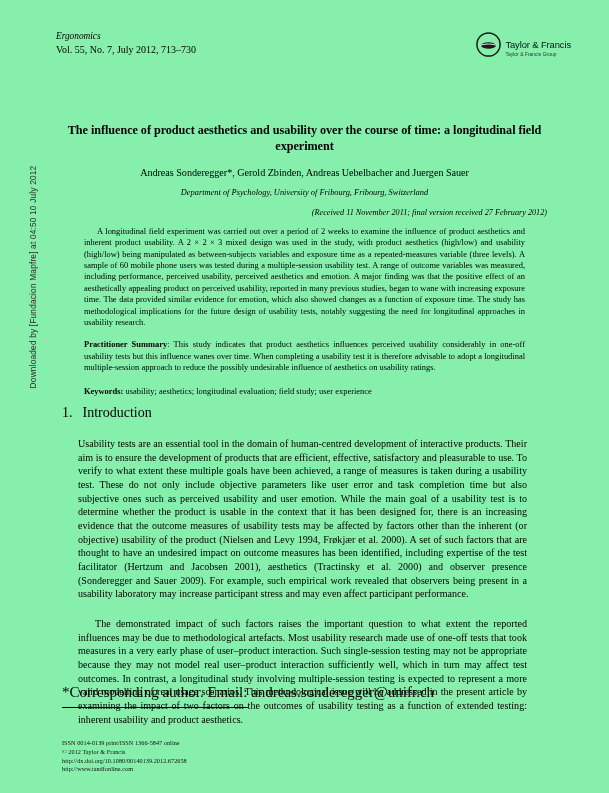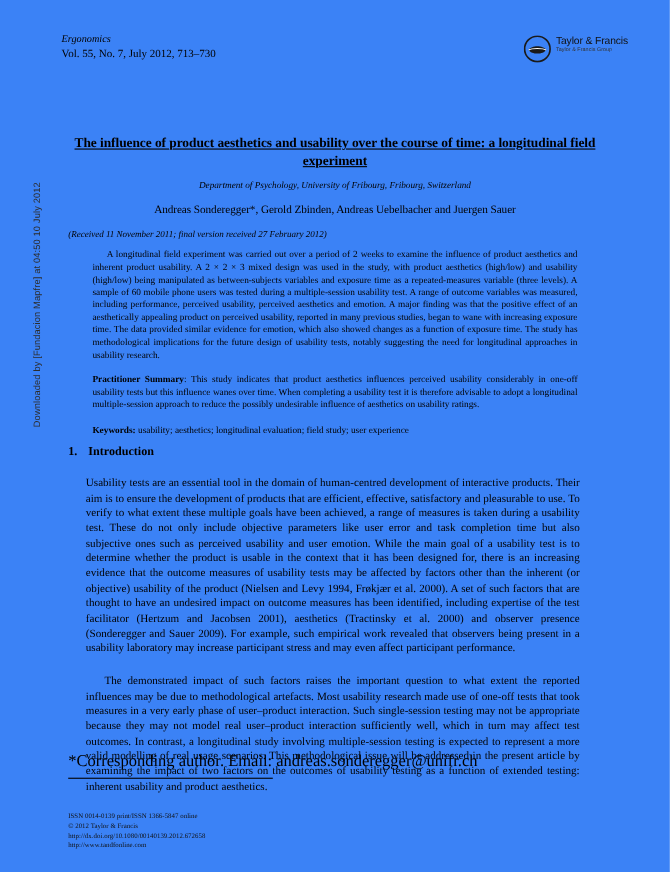--- a/index.html
+++ b/index.html
@@ -8,21 +8,21 @@
     background: #ffffff;
   }
   body {
     font-family: "Liberation Serif", "DejaVu Serif", serif;
     color: #000000;
   }
   #page {
     position: relative;
     width: 609px;
     height: 793px;
-    background: #3b82f6;
+    background: #86efac;
     overflow: hidden;
     box-sizing: border-box;
   }
 
   
   #download-stamp {
     position: absolute;
     left: -92px;
     top: 272px;
     width: 250px;
@@ -59,21 +59,21 @@
     font-size: 10px;
     color: #000;
   }
 
   
   #tf-logo {
     position: absolute;
     right: 16px;
     top: 2px;
     display: flex;
-    align-items: flex-start;
+    align-items: flex-end;
     gap: 4px;
   }
   #tf-mark {
     width: 25px;
     height: 25px;
     flex: 0 0 auto;
   }
   #tf-words {
     line-height: 1.1;
   }
@@ -98,38 +98,37 @@
     top: 122px;
     width: 485px;
   }
   #paper-title {
     font-size: 12.2px;
     font-weight: bold;
     text-align: center;
     line-height: 1.32;
     margin: 0;
     letter-spacing: -0.05px;
-    text-decoration: underline;
   }
   #authors {
     font-size: 10.2px;
     text-align: center;
     margin-top: 13px;
     letter-spacing: -0.05px;
   }
   #affiliation {
     font-size: 8.4px;
     font-style: italic;
     text-align: center;
     margin-top: 10px;
   }
   #received {
     font-size: 8.2px;
     font-style: italic;
-    text-align: left;
+    text-align: right;
     margin-top: 11px;
   }
 
   
   #abstract-block {
     position: absolute;
     left: 84px;
     top: 226px;
     width: 441px;
   }
@@ -154,22 +153,22 @@
   }
 
   
   #body-block {
     position: absolute;
     left: 62px;
     top: 405px;
     width: 481px;
   }
   #section-heading {
-    font-size: 11px;
-    font-weight: bold;
+    font-size: 14px;
+    font-weight: normal;
     margin: 0 0 6px 0;
   }
   #section-heading .num { margin-right: 10px; }
   .body-para {
     font-size: 10.1px;
     line-height: 1.355;
     text-align: justify;
     margin: 16px;
     text-indent: 0;
   }
@@ -222,22 +221,22 @@
       </svg>
       <div id="tf-words">
         <div id="tf-name">Taylor &amp; Francis</div>
         <div id="tf-group">Taylor &amp; Francis Group</div>
       </div>
     </div>
   </div>
 
   <div id="title-block">
     <h1 id="paper-title">The influence of product aesthetics and usability over the course of time: a longitudinal field experiment</h1>
+    <div id="authors">Andreas Sonderegger*, Gerold Zbinden, Andreas Uebelbacher and Juergen Sauer</div>
     <div id="affiliation">Department of Psychology, University of Fribourg, Fribourg, Switzerland</div>
-    <div id="authors">Andreas Sonderegger*, Gerold Zbinden, Andreas Uebelbacher and Juergen Sauer</div>
     <div id="received">(Received 11 November 2011; final version received 27 February 2012)</div>
   </div>
 
   <div id="abstract-block">
     <p class="abs-para">A longitudinal field experiment was carried out over a period of 2 weeks to examine the influence of product aesthetics and inherent product usability. A 2 × 2 × 3 mixed design was used in the study, with product aesthetics (high/low) and usability (high/low) being manipulated as between-subjects variables and exposure time as a repeated-measures variable (three levels). A sample of 60 mobile phone users was tested during a multiple-session usability test. A range of outcome variables was measured, including performance, perceived usability, perceived aesthetics and emotion. A major finding was that the positive effect of an aesthetically appealing product on perceived usability, reported in many previous studies, began to wane with increasing exposure time. The data provided similar evidence for emotion, which also showed changes as a function of exposure time. The study has methodological implications for the future design of usability tests, notably suggesting the need for longitudinal approaches in usability research.</p>
     <p class="abs-sec"><b>Practitioner Summary</b><span>: This study indicates that product aesthetics influences perceived usability considerably in one-off usability tests but this influence wanes over time. When completing a usability test it is therefore advisable to adopt a longitudinal multiple-session approach to reduce the possibly undesirable influence of aesthetics on usability ratings.</span></p>
     <p id="keywords"><b>Keywords:</b><span> usability; aesthetics; longitudinal evaluation; field study; user experience</span></p>
   </div>
 
   <div id="body-block">

